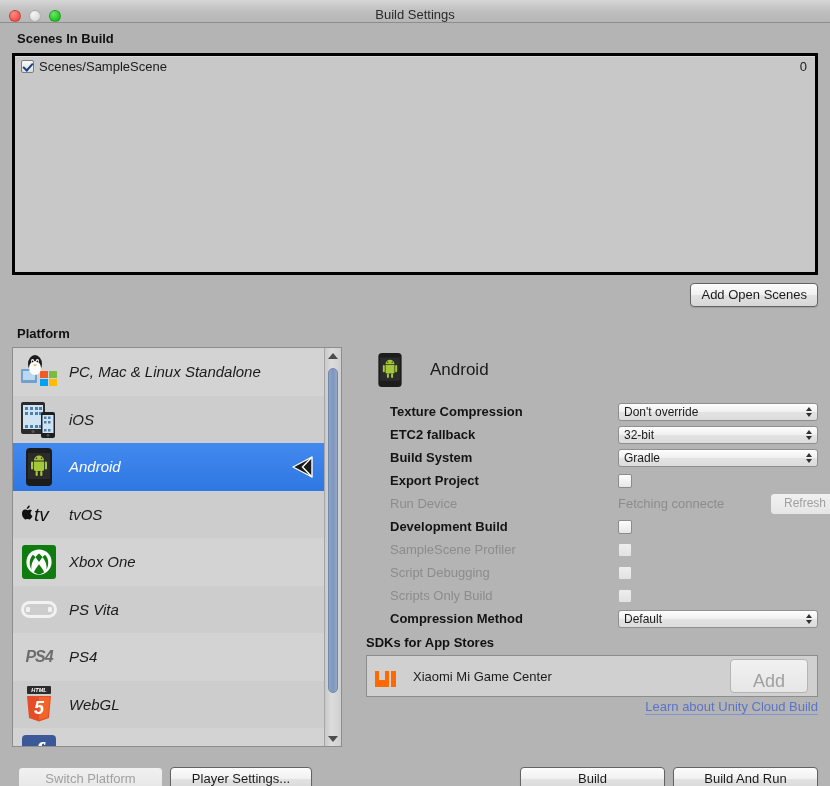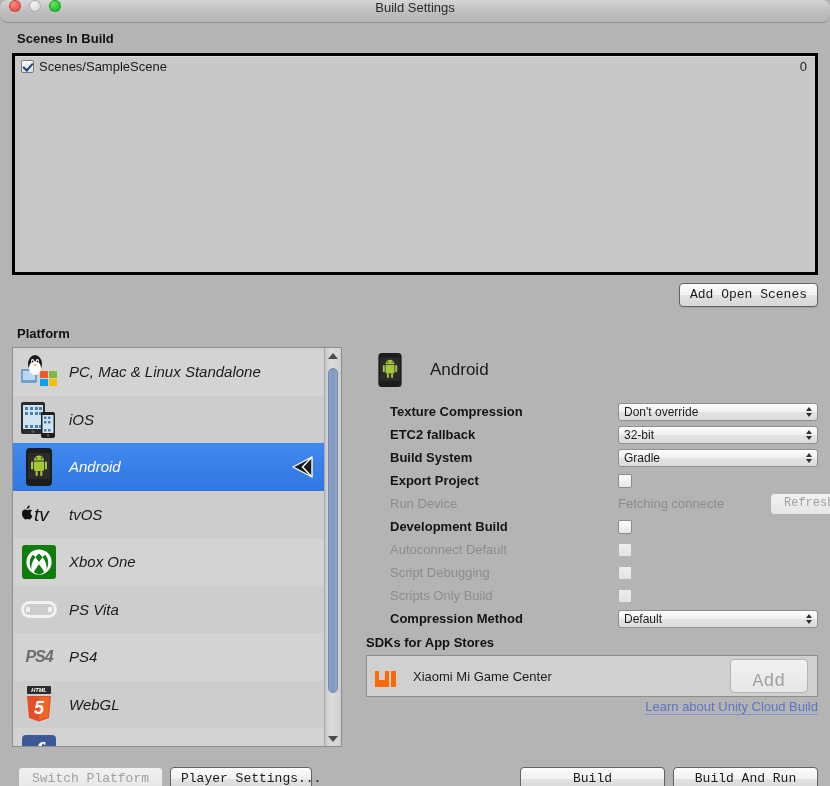--- a/index.html
+++ b/index.html
@@ -16,22 +16,21 @@
     -webkit-font-smoothing: antialiased;
   }
 
   
   .titlebar {
     height: 22px;
     background: linear-gradient(to bottom, #d6d6d6 0%, #bfbfbf 50%, #b6b6b6 100%);
     border-bottom: 1px solid #8e8e8e;
     position: relative;
     display: flex;
-    align-items: flex-start;
-    border-radius: 8px;
+    align-items: flex-end;
   }
   .traffic {
     display: flex; gap: 8px;
     margin-left: 9px;
   }
   .dot {
     width: 12px; height: 12px; border-radius: 50%;
     border: 1px solid rgba(0,0,0,0.22);
     box-sizing: border-box;
   }
@@ -96,21 +95,21 @@
   .scene-name { flex: 1; }
   .scene-index { color: #1b1b1b; }
 
   .add-open-scenes {
     position: absolute;
     right: 12px; top: 260px;
   }
 
   
   .btn {
-    font-family: Liberation Mono, monospace;
+    font-family: Liberation Sans, sans-serif;
     font-size: 13px;
     color: #1b1b1b;
     background: linear-gradient(to bottom, #fcfcfc 0%, #f1f1f1 48%, #e2e2e2 52%, #d7d7d7 100%);
     border: 1px solid #9a9a9a;
     border-radius: 4px;
     padding: 3px 10px 4px;
     box-shadow: 0 1px 0 rgba(255,255,255,0.5) inset, 0 1px 1px rgba(0,0,0,0.12);
     line-height: 15px;
     cursor: default;
     white-space: nowrap;
@@ -605,21 +604,21 @@
         <div class="run-device-value">Fetching connecte</div>
         <button class="btn disabled refresh-btn">Refresh</button>
       </div>
 
       <div class="srow">
         <div class="lbl">Development Build</div>
         <div class="cbox"></div>
       </div>
 
       <div class="srow">
-        <div class="lbl dim">Autoconnect Default</div>
+        <div class="lbl dim">SampleScene Profiler</div>
         <div class="cbox dim"></div>
       </div>
 
       <div class="srow">
         <div class="lbl dim">Script Debugging</div>
         <div class="cbox dim"></div>
       </div>
 
       <div class="srow">
         <div class="lbl dim">Scripts Only Build</div>

